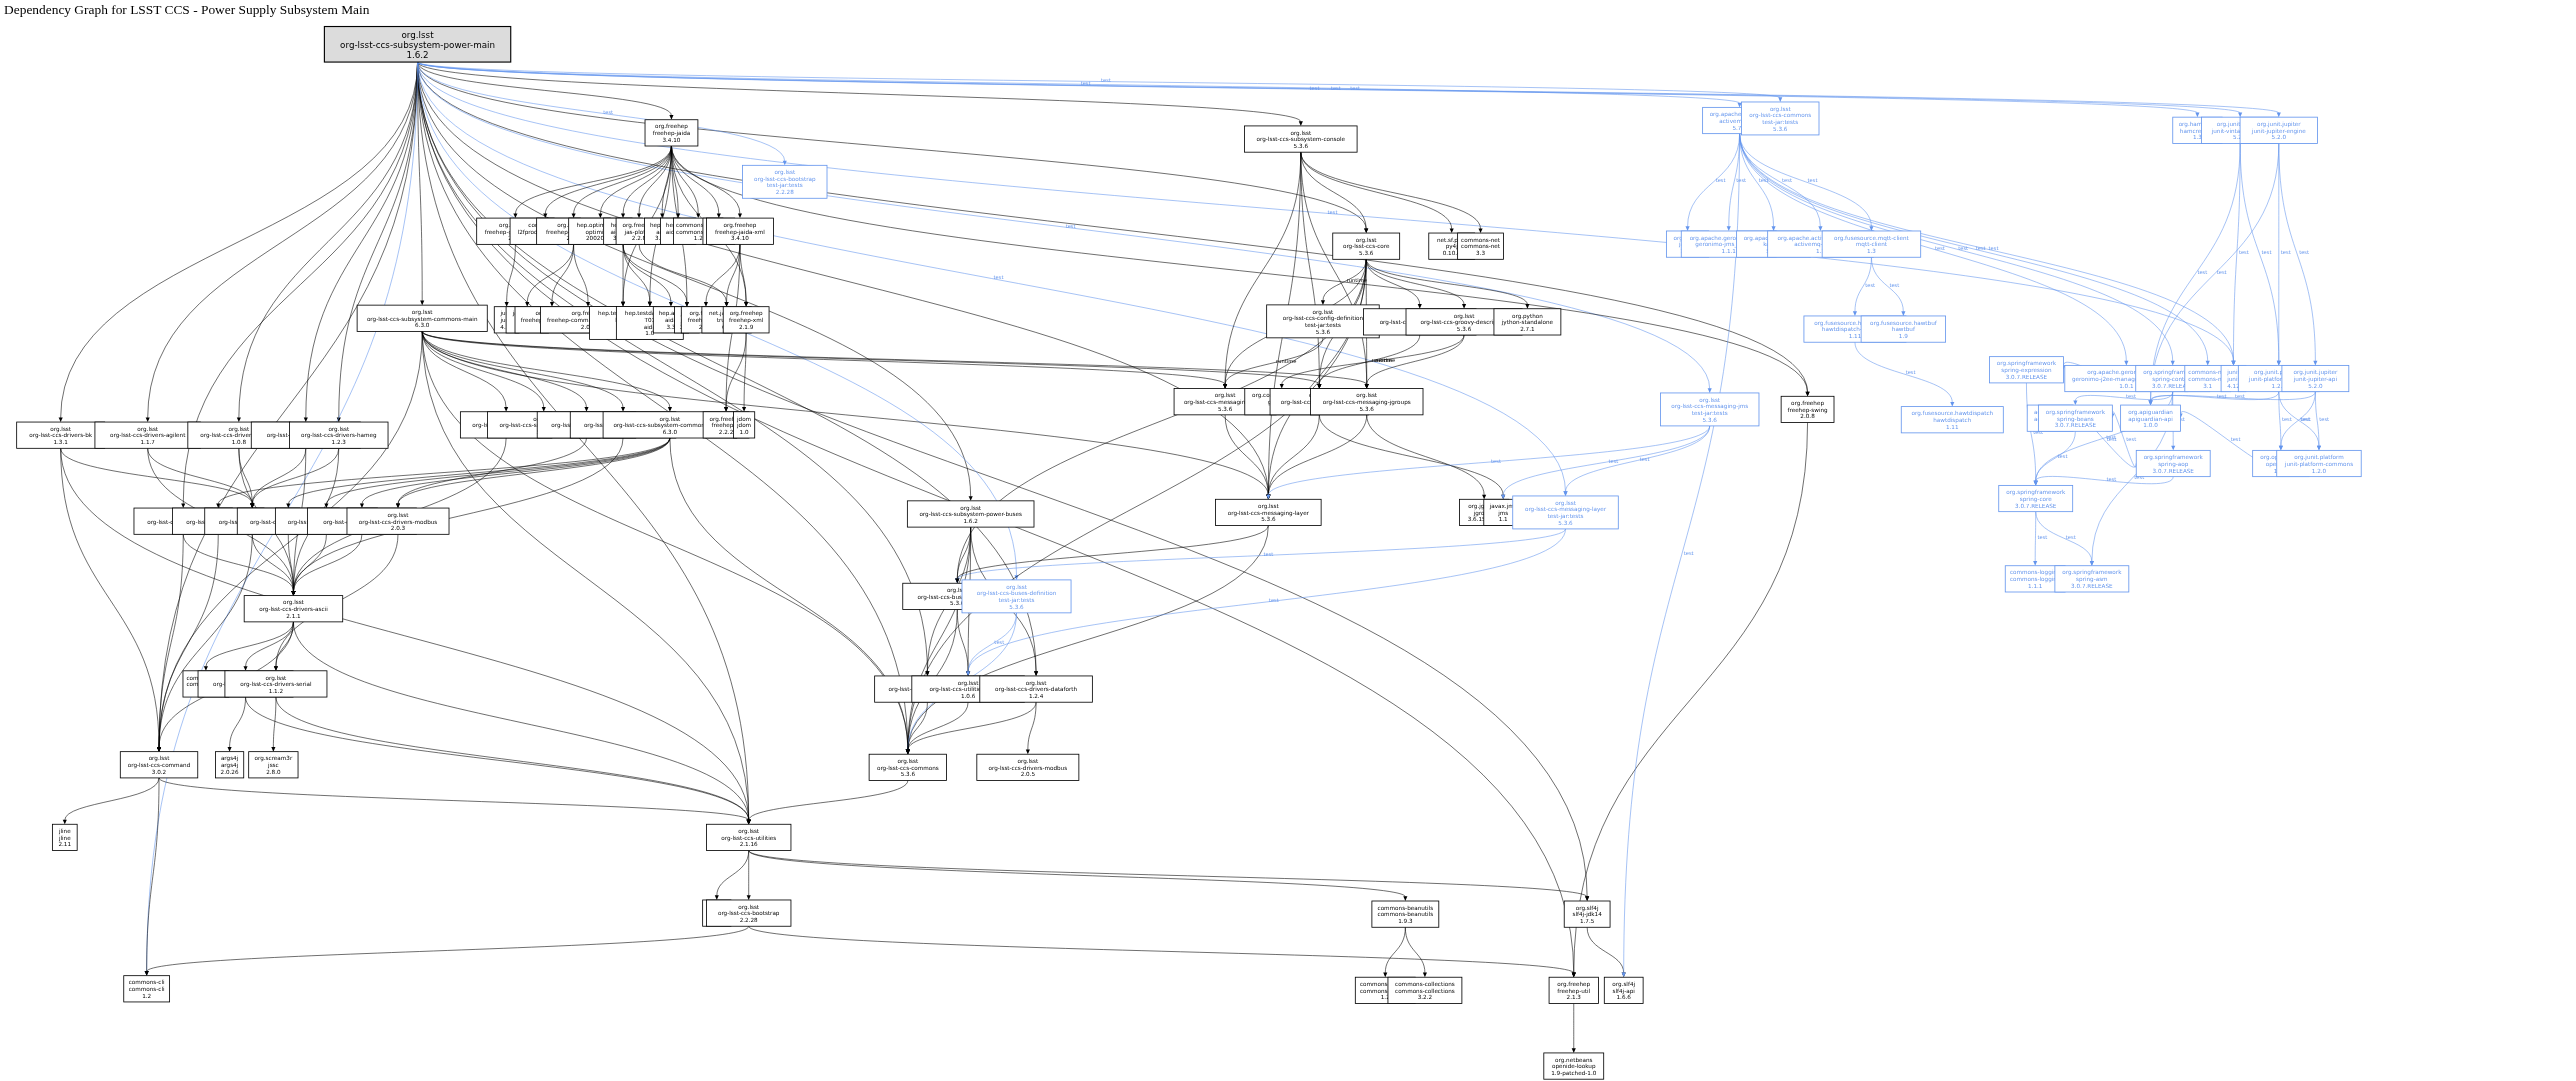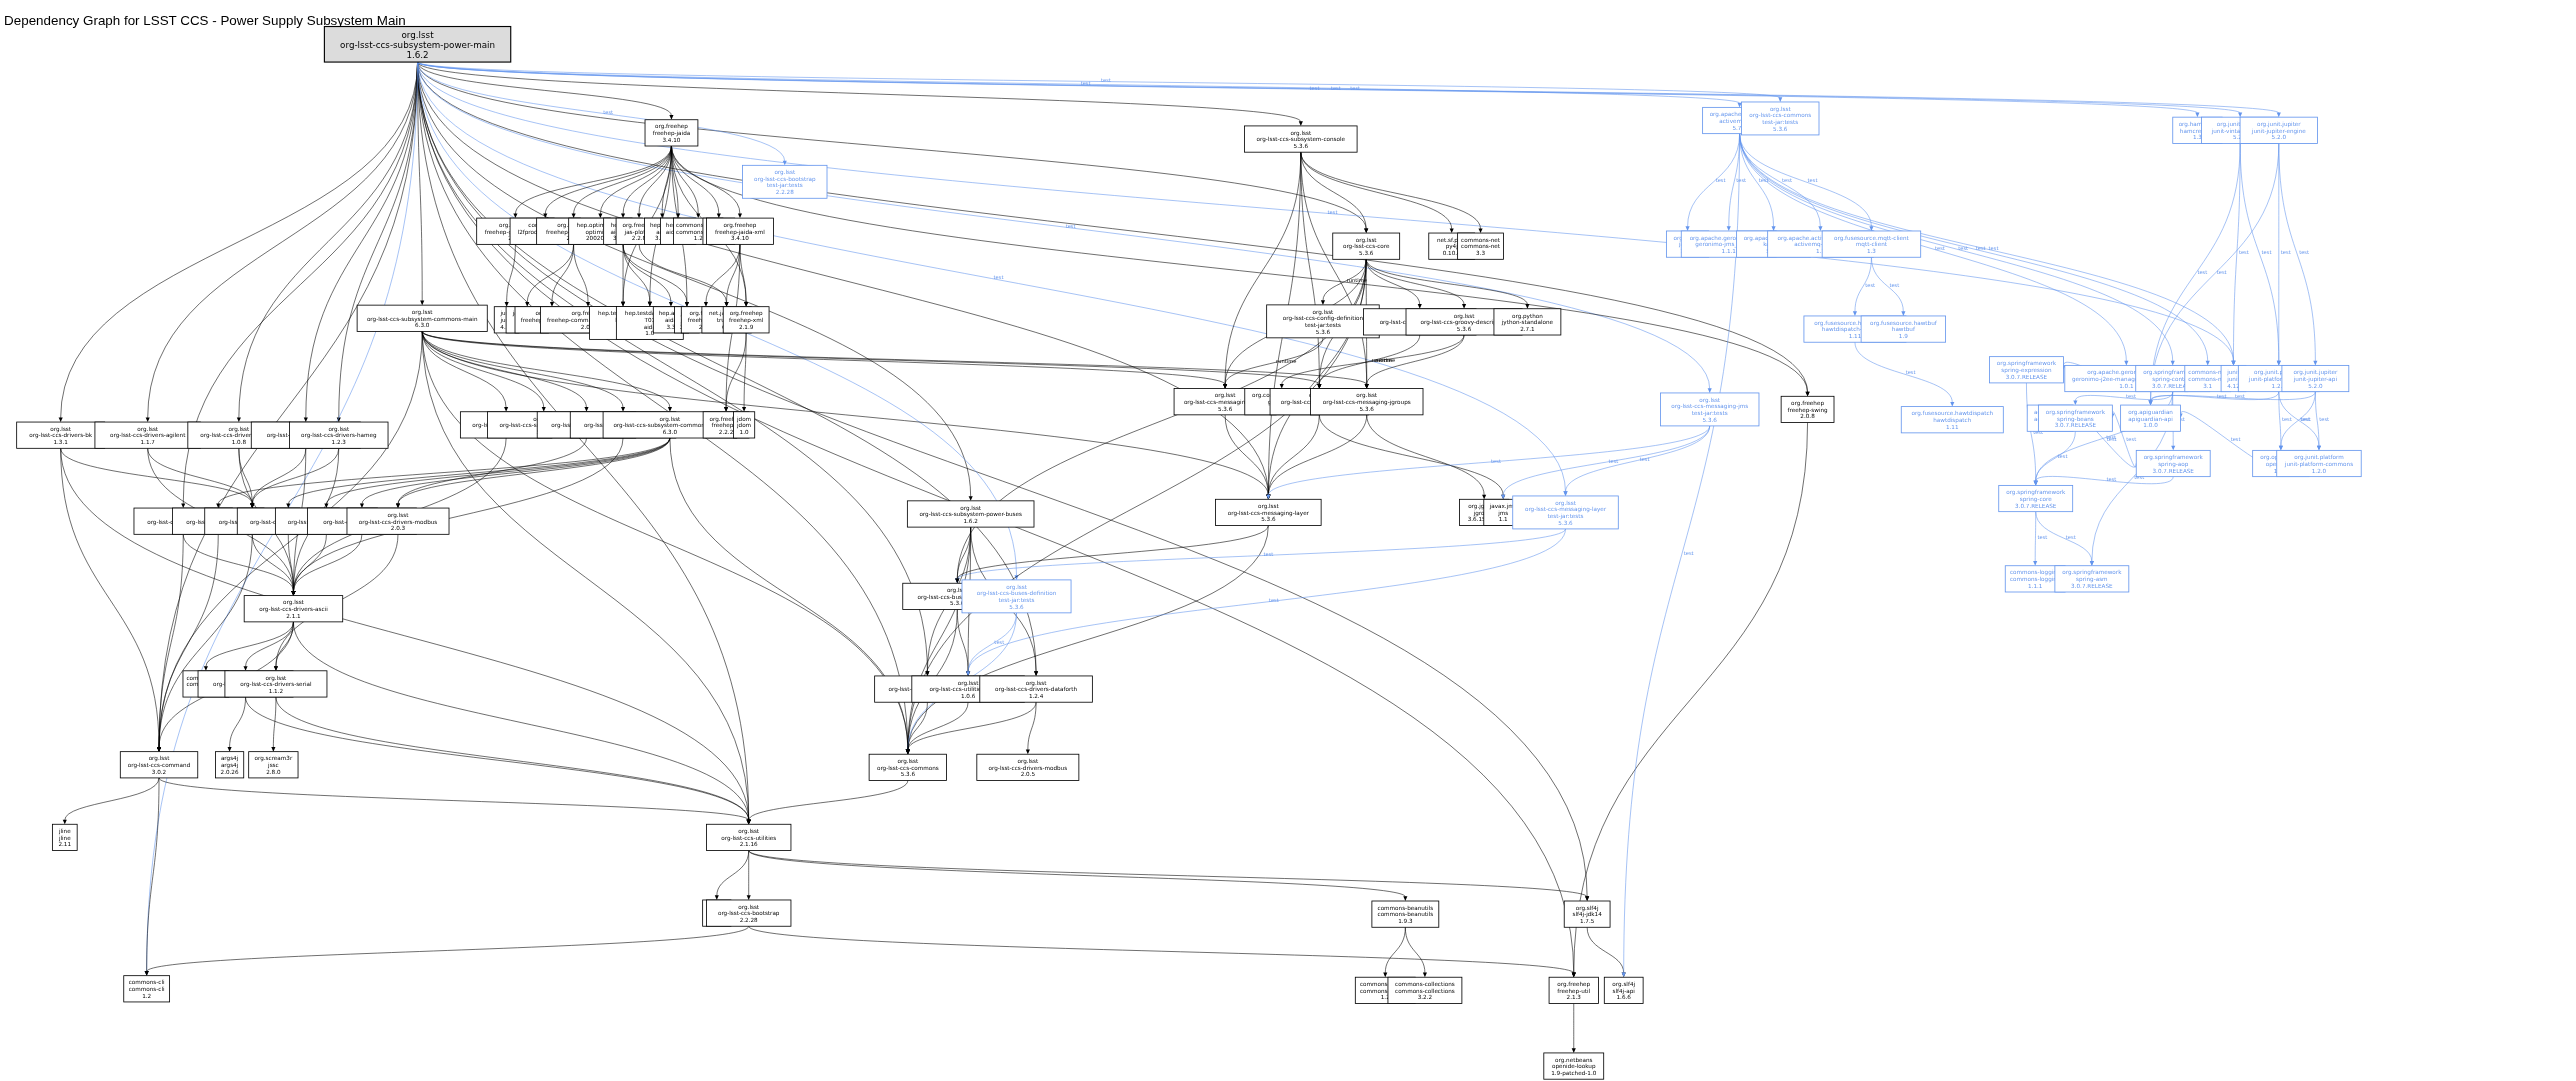--- a/index.html
+++ b/index.html
@@ -1,17 +1,17 @@
 <!DOCTYPE html>
 <html style="font-size:8.2px"><head>
 <meta charset="utf-8">
 <style>
   html, body { margin:0; padding:0; background:#ffffff; }
   body { width:2581px; height:1081px; position:relative; overflow:hidden; font-family:"DejaVu Sans", sans-serif; }
-  #title { position:absolute; left:4.1px; top:13px; font-family:Liberation Sans, sans-serif; font-size:13.4px; color:#000; white-space:nowrap; }
+  #title { position:absolute; left:4.1px; top:2px; font-family:Liberation Serif, serif; font-size:13.4px; color:#000; white-space:nowrap; }
   #graph { position:absolute; left:0; top:0; }
   .node rect { fill:#ffffff; stroke:#000; stroke-width:1.6; }
   .node.root rect { fill:#dcdcdc; stroke-width:2.2; }
   .node.test rect { stroke:#6495ed; }
   .node text { font-family:"DejaVu Sans", sans-serif; font-size:11px; text-anchor:middle; fill:#000; }
   .node.root text { font-size:17px; }
   .node.test text { fill:#6495ed; }
   .edge { fill:none; stroke:#000; stroke-width:1.1; }
   .edge.test { stroke:#6495ed; }
   .elabel { font-family:"DejaVu Sans", sans-serif; font-size:10px; fill:#000; }

